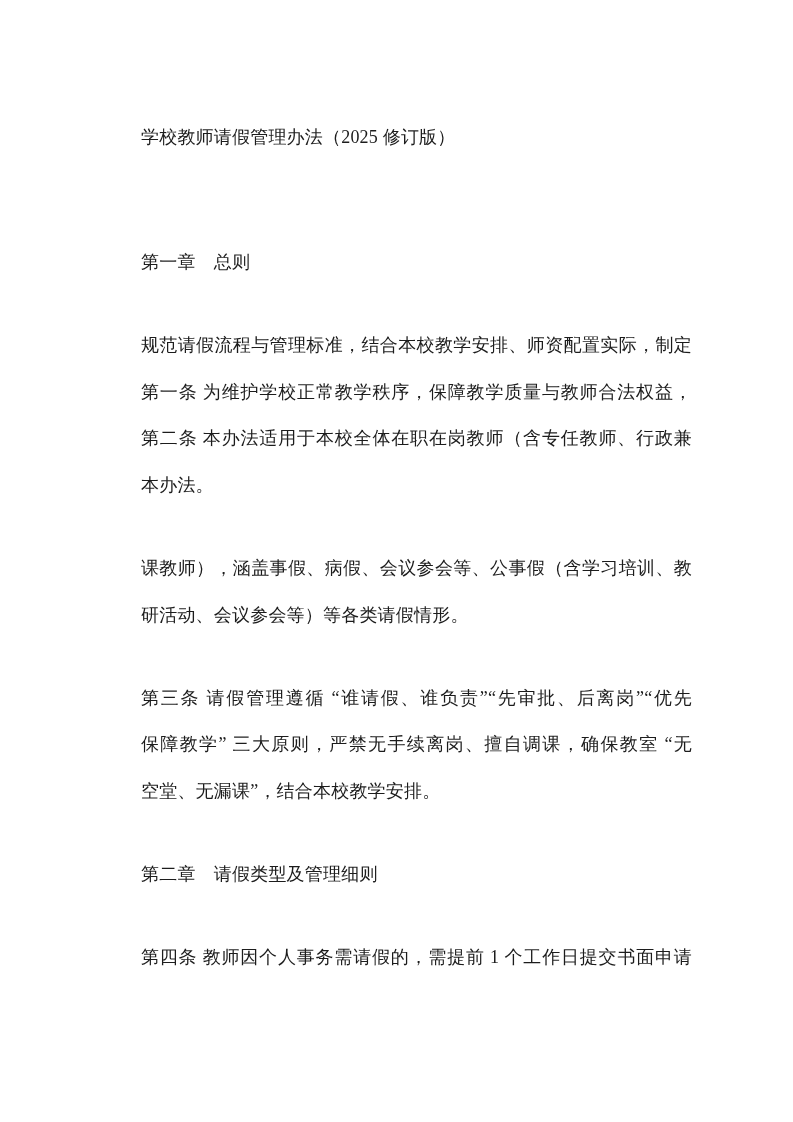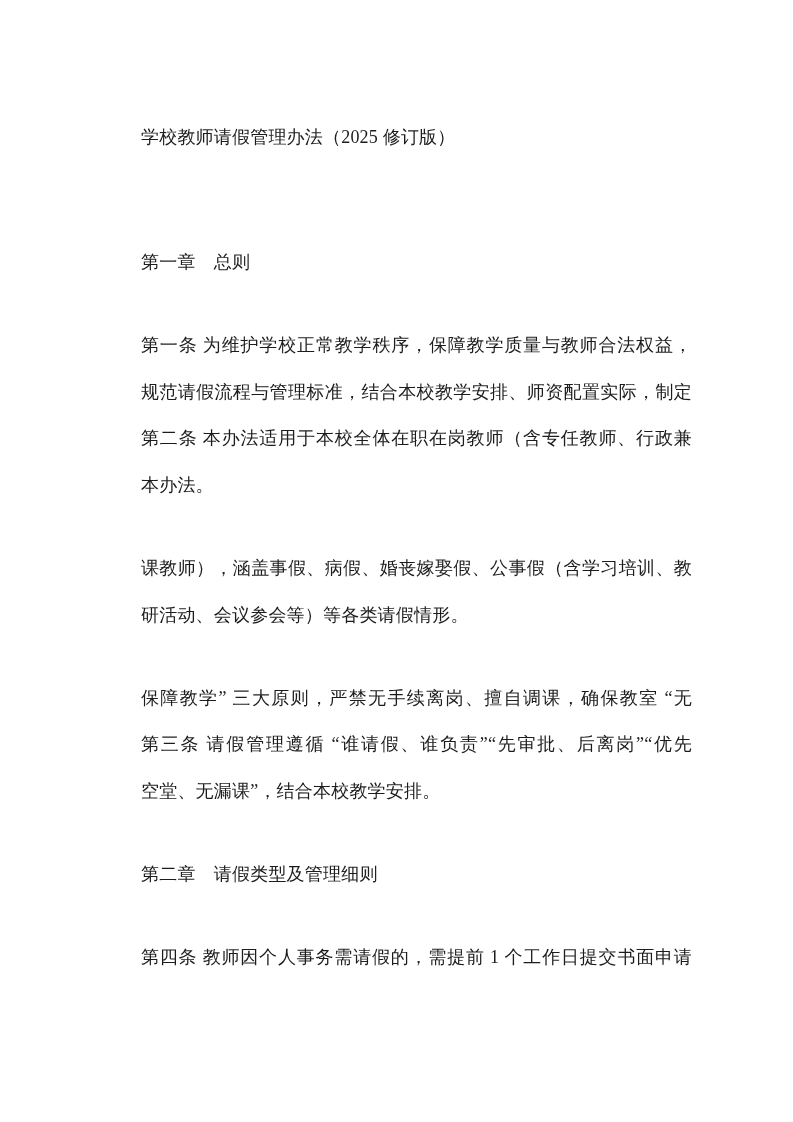--- a/index.html
+++ b/index.html
@@ -45,30 +45,30 @@
 </head>
 <body>
 
 <div class="page">
   <div class="content">
 
     <div class="line title-end">学校教师请假管理办法（2025 修订版）</div>
 
     <div class="line blk-end">第一章　总则</div>
 
+    <div class="line j">规范请假流程与管理标准，结合本校教学安排、师资配置实际，制定</div>
     <div class="line j">第一条 为维护学校正常教学秩序，保障教学质量与教师合法权益，</div>
-    <div class="line j">规范请假流程与管理标准，结合本校教学安排、师资配置实际，制定</div>
     <div class="line j">第二条 本办法适用于本校全体在职在岗教师（含专任教师、行政兼</div>
 
     <div class="line blk-end">本办法。</div>
-    <div class="line j">课教师），涵盖事假、病假、婚丧嫁娶假、公事假（含学习培训、教</div>
+    <div class="line j">课教师），涵盖事假、病假、会议参会等、公事假（含学习培训、教</div>
     <div class="line blk-end">研活动、会议参会等）等各类请假情形。</div>
 
+    <div class="line j">第三条 请假管理遵循 “谁请假、谁负责”“先审批、后离岗”“优先</div>
     <div class="line j">保障教学” 三大原则，严禁无手续离岗、擅自调课，确保教室 “无</div>
-    <div class="line j">第三条 请假管理遵循 “谁请假、谁负责”“先审批、后离岗”“优先</div>
     <div class="line blk-end">空堂、无漏课”，结合本校教学安排。</div>
 
     <div class="line blk-end">第二章　请假类型及管理细则</div>
 
 
     <div class="line j">第四条 教师因个人事务需请假的，需提前 1 个工作日提交书面申请</div>
 
   </div>
 </div>
 

